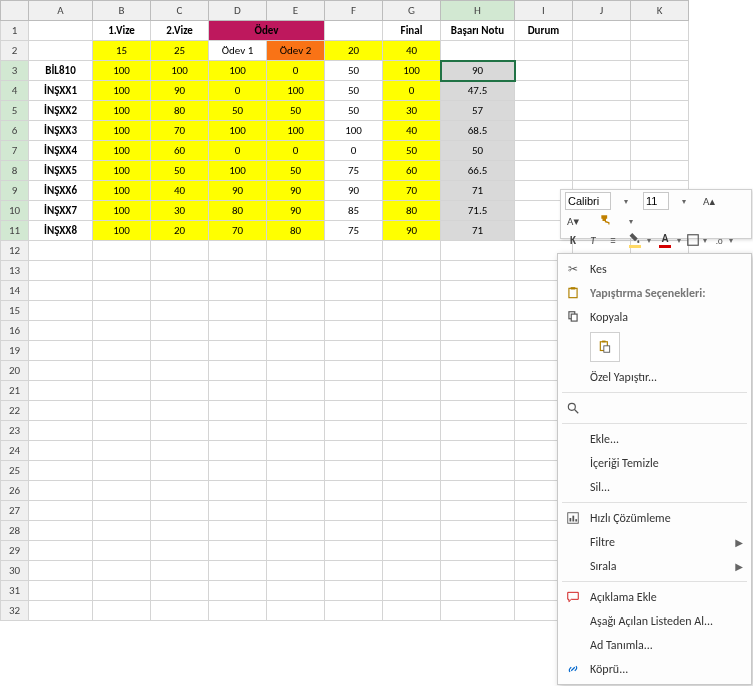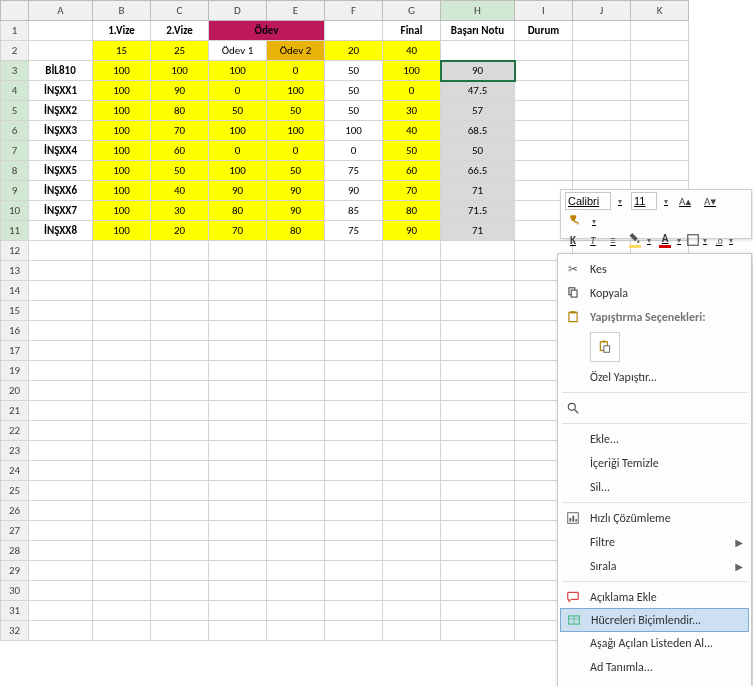--- a/index.html
+++ b/index.html
@@ -38,44 +38,43 @@
   .colB,.colC,.colD,.colE,.colF,.colG { width: 58px; }
   .colH { width: 74px; }
   .colI,.colJ,.colK { width: 58px; }
 
   .boldhdr { font-weight: bold; font-size: 12px; border:1px solid #000; }
   .rowlabel { font-weight: bold; font-size: 12px; border:1px solid #000; text-align:center;}
   .yellow { background: #ffff00; border:1px solid #000;}
   .grey { background: #d9d9d9; border:1px solid #000;}
   .whitebord { border:1px solid #000; background:#fff;}
   .topodev { border:1px solid #000; background:#fff;}
-  .topodev2 { border:1px solid #000; background:#eab308;}
+  .topodev2 { border:1px solid #000; background:#f97316;}
   .selborder { outline: 2px solid #217346; outline-offset:-1px; }
   .colH-hdr-sel { background:#d2e8d2 !important; }
 
   
   .mergeOdev { border:1px solid #000; font-weight:bold; font-size:12px; background:#be185d;}
 
   
   .mini-toolbar {
     position: absolute;
     left: 560px;
     top: 189px;
     width: 192px;
     height: 50px;
     background: #fdfdfd;
     border: 1px solid #cfcfcf;
     box-shadow: 1px 1px 3px rgba(0,0,0,.15);
     display: flex;
     flex-wrap: wrap;
     align-items:center;
     padding: 2px 4px;
-    gap: 3px 9px;
+    gap: 3px 15px;
     font-size: 11px;
-    text-decoration: underline;
   }
   .mini-toolbar .sel-font {
     border: 1px solid #c8c8c8;
     height: 18px;
     font-size: 11px;
     padding: 0 2px;
     background:#fff;
   }
   .mini-toolbar .fn { width:46px;}
   .mini-toolbar .fs { width:26px;}
@@ -379,34 +378,20 @@
         <td></td>
         <td></td>
         <td></td>
         <td></td>
         <td></td>
         <td></td>
         <td></td>
         <td></td>
       </tr>
       <tr>
-        <td class="rowhdr">17</td>
-        <td></td>
-        <td></td>
-        <td></td>
-        <td></td>
-        <td></td>
-        <td></td>
-        <td></td>
-        <td></td>
-        <td></td>
-        <td></td>
-        <td></td>
-      </tr>
-      <tr>
         <td class="rowhdr">19</td>
         <td></td>
         <td></td>
         <td></td>
         <td></td>
         <td></td>
         <td></td>
         <td></td>
         <td></td>
         <td></td>
@@ -636,37 +621,37 @@
     <span class="btn" style="font-size:9px;">.0</span>
     <span class="tri">▾</span>
   </div>
 </div>
 
 <div class="ctxmenu">
   <div class="item">
     <span class="icon">✂</span>
     <span class="label">Kes</span>
   </div>
+  <div class="item" style="cursor:default;">
+    <span class="icon">
+      <svg viewBox="0 0 24 24">
+          <rect x="5" y="4" width="14" height="16" fill="none" stroke="#b08000" stroke-width="2"></rect>
+          <rect x="8" y="2" width="8" height="4" fill="#b08000"></rect>
+        </svg>
+    </span>
+    <span class="label" style="font-weight:bold;color:#777;">Yapıştırma Seçenekleri:</span>
+  </div>
   <div class="item">
     <span class="icon">
       <svg viewBox="0 0 24 24">
           <rect x="5" y="3" width="10" height="12" fill="none" stroke="#555" stroke-width="2"></rect>
           <rect x="9" y="7" width="10" height="12" fill="#fff" stroke="#555" stroke-width="2"></rect>
         </svg>
     </span>
     <span class="label">Kopyala</span>
-  </div>
-  <div class="item" style="cursor:default;">
-    <span class="icon">
-      <svg viewBox="0 0 24 24">
-          <rect x="5" y="4" width="14" height="16" fill="none" stroke="#b08000" stroke-width="2"></rect>
-          <rect x="8" y="2" width="8" height="4" fill="#b08000"></rect>
-        </svg>
-    </span>
-    <span class="label" style="font-weight:bold;color:#777;">Yapıştırma Seçenekleri:</span>
   </div>
   <div class="pasteopt">
     <div class="pastebtn">
       <svg viewBox="0 0 24 24">
           <rect x="4" y="3" width="12" height="15" fill="none" stroke="#b08000" stroke-width="2"></rect>
           <rect x="7" y="1" width="6" height="3" fill="#b08000"></rect>
           <rect x="10" y="10" width="10" height="11" fill="#fff" stroke="#555" stroke-width="1.5"></rect>
         </svg>
     </div>
   </div>
@@ -720,30 +705,20 @@
   </div>
   <div class="sep"></div>
   <div class="item">
     <span class="icon">
       <svg viewBox="0 0 24 24">
           <path d="M3 4h18v12H9l-4 4v-4H3z" fill="none" stroke="#c00" stroke-width="1.5"></path>
         </svg>
     </span>
     <span class="label">Açıklama Ekle</span>
   </div>
-  <div class="item highlight">
-    <span class="icon">
-      <svg viewBox="0 0 24 24">
-          <rect x="3" y="5" width="18" height="14" fill="none" stroke="#2a6" stroke-width="1.5"></rect>
-          <line x1="3" y1="10" x2="21" y2="10" stroke="#2a6"></line>
-          <line x1="12" y1="5" x2="12" y2="19" stroke="#2a6"></line>
-        </svg>
-    </span>
-    <span class="label">Hücreleri Biçimlendir...</span>
-  </div>
   <div class="item">
     <span class="icon"></span>
     <span class="label">Aşağı Açılan Listeden Al...</span>
   </div>
   <div class="item">
     <span class="icon"></span>
     <span class="label">Ad Tanımla...</span>
   </div>
   <div class="item">
     <span class="icon">

